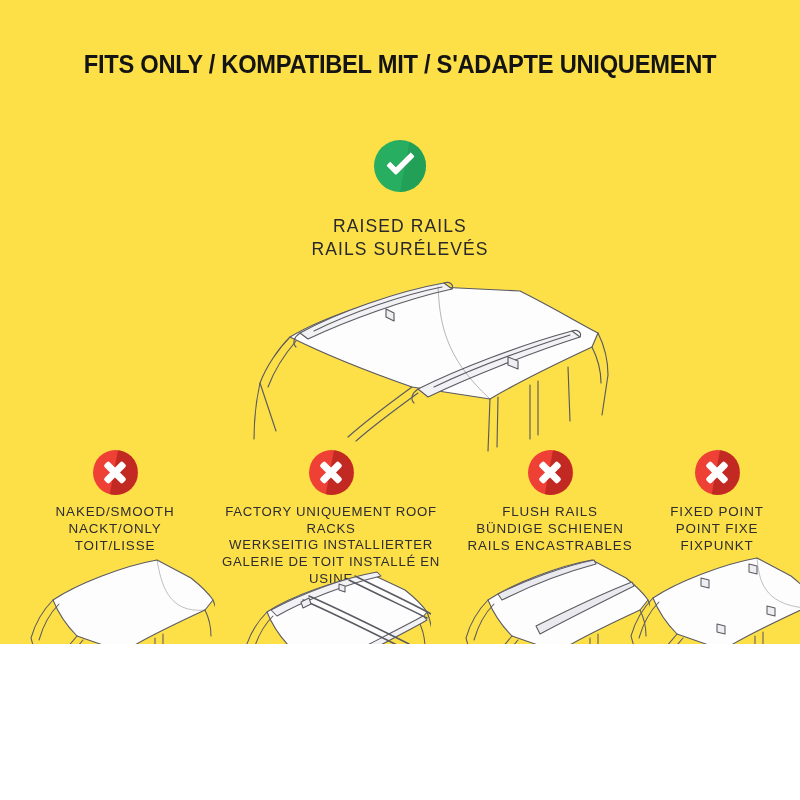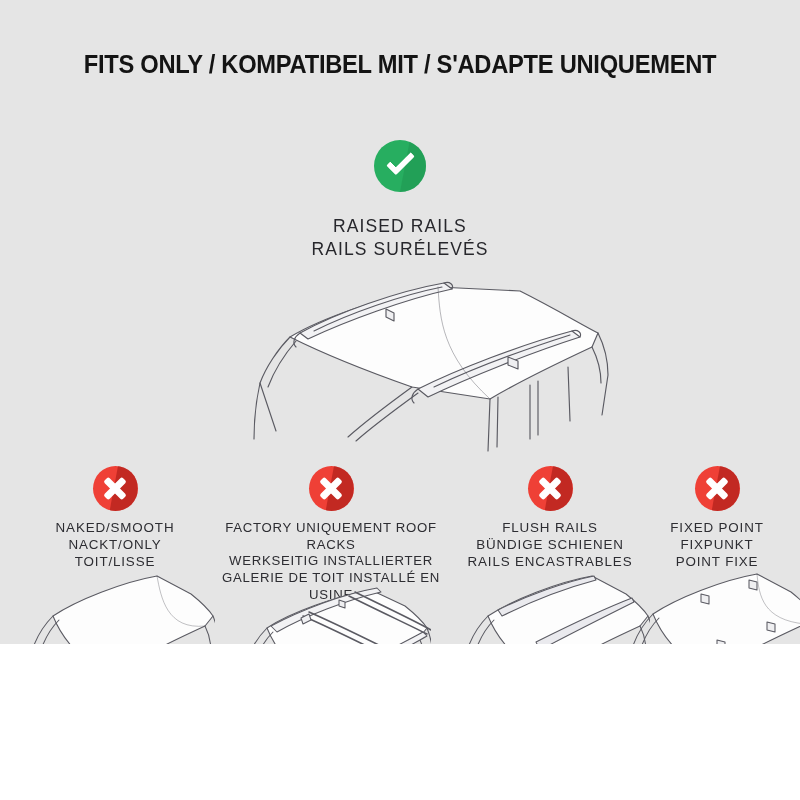--- a/index.html
+++ b/index.html
@@ -5,21 +5,21 @@
 <style>
   html, body {
     margin: 0;
     padding: 0;
     background: #ffffff;
   }
   #page {
     position: relative;
     width: 800px;
     height: 644px;
-    background: #e5e5e5;
+    background: #fde047;
     font-family: "Liberation Sans", sans-serif;
     overflow: hidden;
   }
 
   
   .headline {
     position: absolute;
     top: 50px;
     left: 0;
     width: 800px;
@@ -88,21 +88,21 @@
     top: 275px;
     left: 190px;
     width: 420px;
     height: 180px;
   }
   .hero-art svg, .tile-art svg { display: block; }
 
   
   .tiles {
     position: absolute;
-    top: 464px;
+    top: 448px;
     left: 0;
     width: 800px;
     height: 250px;
   }
   .tile {
     position: absolute;
     top: 0;
     text-align: center;
   }
   .tile-0 { left: 6px;   width: 218px; }
@@ -348,22 +348,22 @@
     </div>
 
     <div class="tile tile-3">
       <div class="x-badge">
         <div class="shade"></div>
         <div class="bar a"></div>
         <div class="bar b"></div>
       </div>
       <div class="tile-labels">
         <div>FIXED POINT</div>
+        <div>POINT FIXE</div>
         <div>FIXPUNKT</div>
-        <div>POINT FIXE</div>
       </div>
       <div class="tile-art">
         <svg width="200" height="130" viewBox="0 0 200 130" fill="none" stroke="#5a5a62" stroke-width="1.05" stroke-linecap="round" stroke-linejoin="round">
           <path d="M36 46 C60 30 106 12 140 6 L174 24 C184 32 192 40 196 46
                    L188 56 C162 68 128 84 106 98 L60 82 C48 70 40 56 36 46 Z" fill="#fdfdfd"></path>
           <path d="M36 46 C26 56 18 70 14 84 L24 120"></path>
           <path d="M42 50 C32 60 26 72 22 86"></path>
           <path d="M196 46 C200 56 202 68 202 78"></path>
           <path d="M188 56 C192 64 194 74 194 82"></path>
           <path d="M106 98 L106 126"></path>

